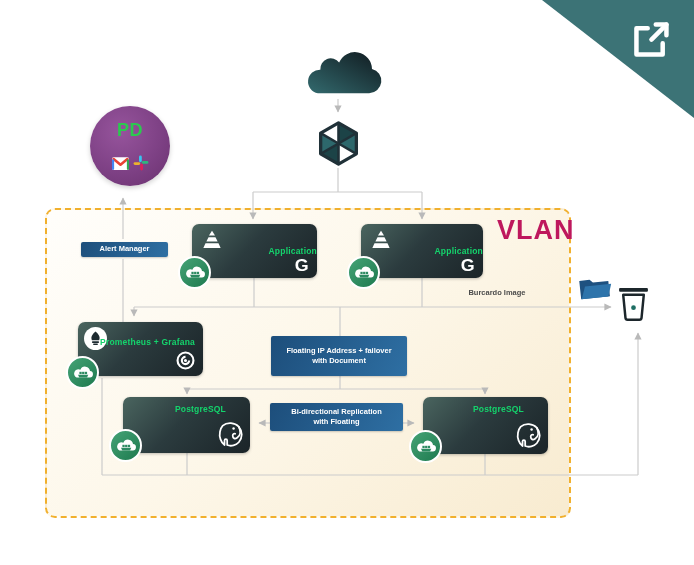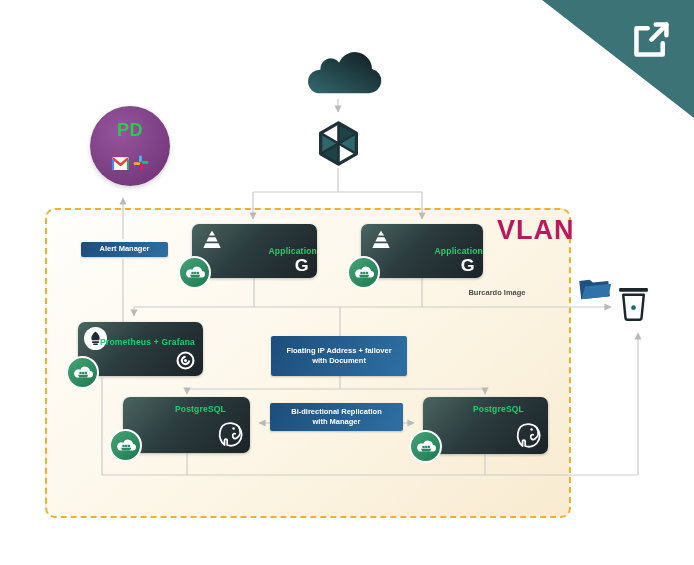--- a/index.html
+++ b/index.html
@@ -243,21 +243,21 @@
     </div>
   </div>
 
   <div id="floating" class="bluebox">
     <span>Floating IP Address + failover</span>
     <span>with Document</span>
   </div>
 
   <div id="repl" class="bluebox">
     <span>Bi-directional Replication</span>
-    <span>with Manager</span>
+    <span>with Floating</span>
   </div>
 
   <div id="pg1" class="node">
     <div class="node-label pg-label">PostgreSQL</div>
     <svg class="elephant" viewBox="0 0 28 28">
       <g stroke="#fff" stroke-width="1.6" fill="none" stroke-linecap="round" stroke-linejoin="round">
         <path d="M7,6 C11,2.5 18,3 21.5,7 C25,11 25,17 21.5,21 C19,23.8 14.5,25 11,23.5 L11,19.5 C11,17.8 8.6,17.8 8.6,19.5 L8.6,23.5 C5.5,21.5 3.5,16 4.5,11.5 C5,9.3 5.8,7.3 7,6 Z"></path>
         <path d="M21.5,7 C23.5,11 23,15 20,17 C18,18.3 16,17.5 16,15.2 C16,13.5 17.2,12.8 18.2,13.4"></path>
       </g>
       <circle cx="16.8" cy="8.6" r="1.1" fill="#fff"></circle>

